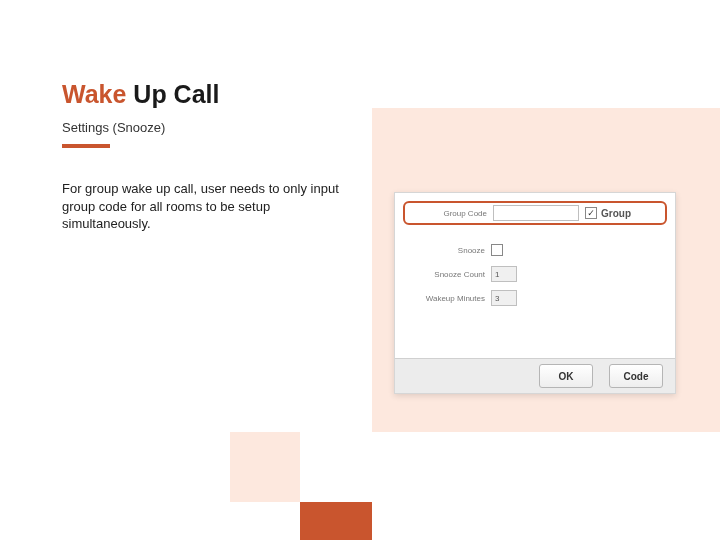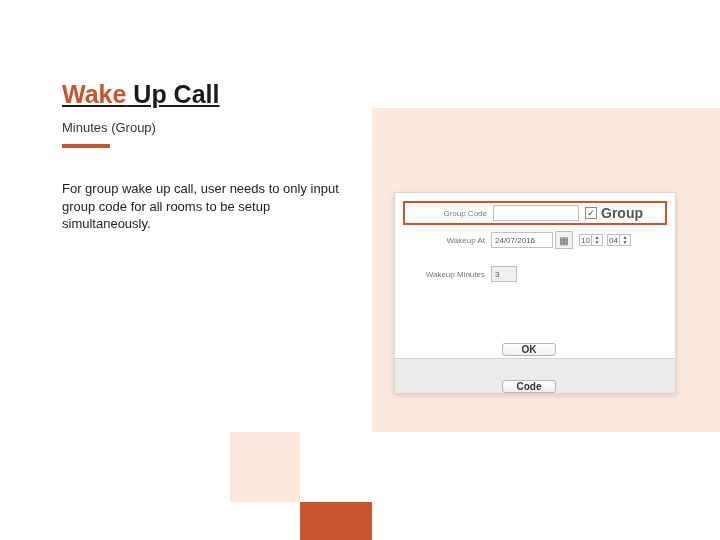--- a/index.html
+++ b/index.html
@@ -1,101 +1,88 @@
 <!DOCTYPE html>
 <html><head>
 <meta charset="utf-8">
 <style>
   html,body{margin:0;padding:0;width:720px;height:540px;background:#fff;font-family:Arial,Helvetica,sans-serif;color:#222;}
   
   .stage{position:relative;width:720px;height:540px;overflow:hidden;}
-  .title{position:absolute;left:62px;top:80px;font-size:25px;font-weight:700;color:#1a1a1a;text-decoration:underline;}
+  .title{position:absolute;left:62px;top:80px;font-size:25px;font-weight:700;color:#1a1a1a;}
   .accent{color:#c9552e;}
   .subtitle{position:absolute;left:62px;top:120px;font-size:13px;color:#333;}
   .under{position:absolute;left:62px;top:144px;width:48px;height:4px;background:#c9552e;}
   .desc{position:absolute;left:62px;top:180px;width:300px;font-size:13px;line-height:1.35;color:#222;}
 
   
   .bg-pane{position:absolute;left:372px;top:108px;right:0;width:348px;height:324px;background:#fde8de;}
   .sq1{position:absolute;left:230px;top:432px;width:70px;height:70px;background:#fde8de;}
   .sq2{position:absolute;left:300px;top:502px;width:72px;height:38px;background:#c9552e;}
 
   
   .dialog{position:absolute;left:394px;top:192px;width:280px;height:200px;background:#fff;border:1px solid #d6d6d6;box-shadow:0 2px 6px rgba(0,0,0,.12);}
   .dlg-header{height:26px;background:#e9e9e9;border-bottom:1px solid #d0d0d0;display:flex;align-items:center;justify-content:space-between;padding:0 8px;}
   .dlg-title{font-size:10px;font-weight:700;color:#555;}
   .dlg-close{font-size:14px;font-weight:700;color:#333;cursor:pointer;line-height:1;}
   .dlg-body{padding:10px 12px 6px 12px;}
-  .row{display:flex;align-items:center;margin-bottom:6px;height:18px;}
+  .row{display:flex;align-items:center;margin-bottom:6px;height:18px;border-radius:6px;}
   .lbl{width:78px;text-align:right;font-size:8px;color:#777;padding-right:6px;}
   .inp{height:16px;border:1px solid #bfbfbf;background:#fff;box-sizing:border-box;font-size:8px;color:#555;padding:0 3px;display:flex;align-items:center;}
   .hl-row{border:2px solid #c9552e;padding:2px 4px;margin:-2px -4px 6px -4px;height:auto;}
   .chk{width:12px;height:12px;border:1px solid #888;margin-left:6px;display:inline-flex;align-items:center;justify-content:center;font-size:9px;color:#333;box-sizing:border-box;}
-  .chk-label{font-size:14px;color:#555;margin-left:4px;font-weight:700;}
+  .chk-label{font-size:10px;color:#555;margin-left:4px;font-weight:700;}
   .spin{width:24px;display:flex;}
   .spin .val{flex:1;border:1px solid #bfbfbf;border-right:none;background:#fff;font-size:8px;color:#555;display:flex;align-items:center;justify-content:center;}
   .spin .btns{width:10px;border:1px solid #bfbfbf;display:flex;flex-direction:column;}
   .spin .btns span{flex:1;font-size:5px;line-height:1;display:flex;align-items:center;justify-content:center;color:#555;}
   .cal-ico{width:16px;height:16px;border:1px solid #bfbfbf;background:#f2f2f2;display:flex;align-items:center;justify-content:center;font-size:10px;color:#666;margin-left:2px;}
-  .dlg-footer{position:absolute;left:0;right:0;bottom:0;height:34px;background:#ececec;border-top:1px solid #d0d0d0;display:flex;align-items:center;justify-content:flex-end;gap:24px;padding-right:12px;flex-direction:column;}
+  .dlg-footer{position:absolute;left:0;right:0;bottom:0;height:34px;background:#ececec;border-top:1px solid #d0d0d0;display:flex;align-items:center;justify-content:flex-end;gap:16px;padding-right:12px;}
   .btn{min-width:52px;height:22px;border:1px solid #b5b5b5;background:linear-gradient(#fff,#eee);border-radius:3px;font-size:10px;font-weight:700;color:#333;display:flex;align-items:center;justify-content:center;cursor:pointer;}
 </style>
 </head>
 <body>
 
 <div class="stage">
 
   <div class="bg-pane"></div>
   <div class="sq1"></div>
   <div class="sq2"></div>
 
   <div class="title">
     <span class="accent">Wake</span><span> Up Call</span>
   </div>
-  <div class="subtitle">Minutes (Group)</div>
+  <div class="subtitle">Settings (Snooze)</div>
   <div class="under"></div>
   <div class="desc">For group wake up call, user needs to only input group code for all rooms to be setup simultaneously.</div>
 
   <div class="dialog">
     <div class="dlg-body">
 
       <div class="row hl-row">
         <span class="lbl">Group Code</span>
         <span class="inp" style="width:86px"></span>
         <span class="chk">
             <span>✓</span>
           </span>
         <span class="chk-label">Group</span>
       </div>
 
-      <div class="row">
-        <span class="lbl">Wakeup At</span>
-        <span class="inp" style="width:62px">24/07/2016</span>
-        <span class="cal-ico">▦</span>
-        <span style="width:6px"></span>
-        <span class="spin">
-          <span class="val">10</span>
-          <span class="btns">
-              <span>▲</span>
-              <span>▼</span>
-            </span>
-        </span>
-        <span style="width:4px"></span>
-        <span class="spin">
-          <span class="val">04</span>
-          <span class="btns">
-              <span>▲</span>
-              <span>▼</span>
-            </span>
-        </span>
-      </div>
 
       <div style="height:10px"></div>
 
+      <div class="row">
+        <span class="lbl">Snooze</span>
+        <span class="chk" style="margin-left:0"></span>
+      </div>
 
+      <div class="row">
+        <span class="lbl">Snooze Count</span>
+        <span class="inp" style="width:26px;background:#f0f0f0">1</span>
+      </div>
 
       <div class="row">
         <span class="lbl">Wakeup Minutes</span>
         <span class="inp" style="width:26px;background:#f0f0f0">3</span>
       </div>
 
     </div>
     <div class="dlg-footer">
       <span class="btn">OK</span>
       <span class="btn">Code</span>

